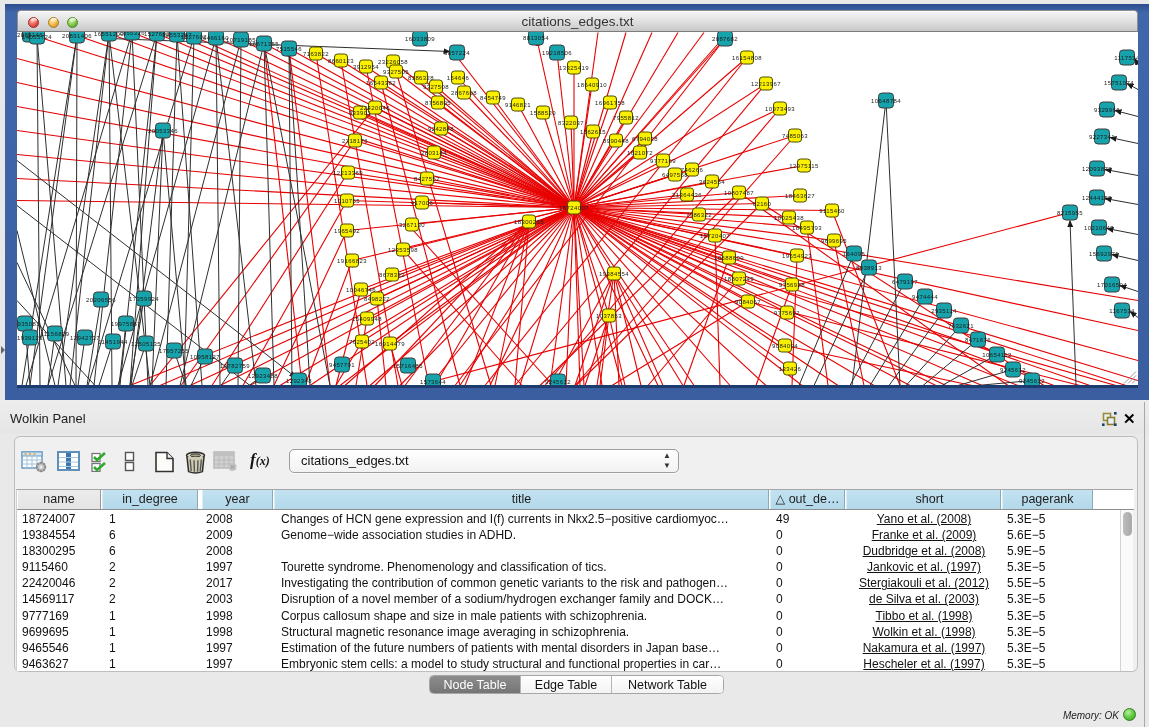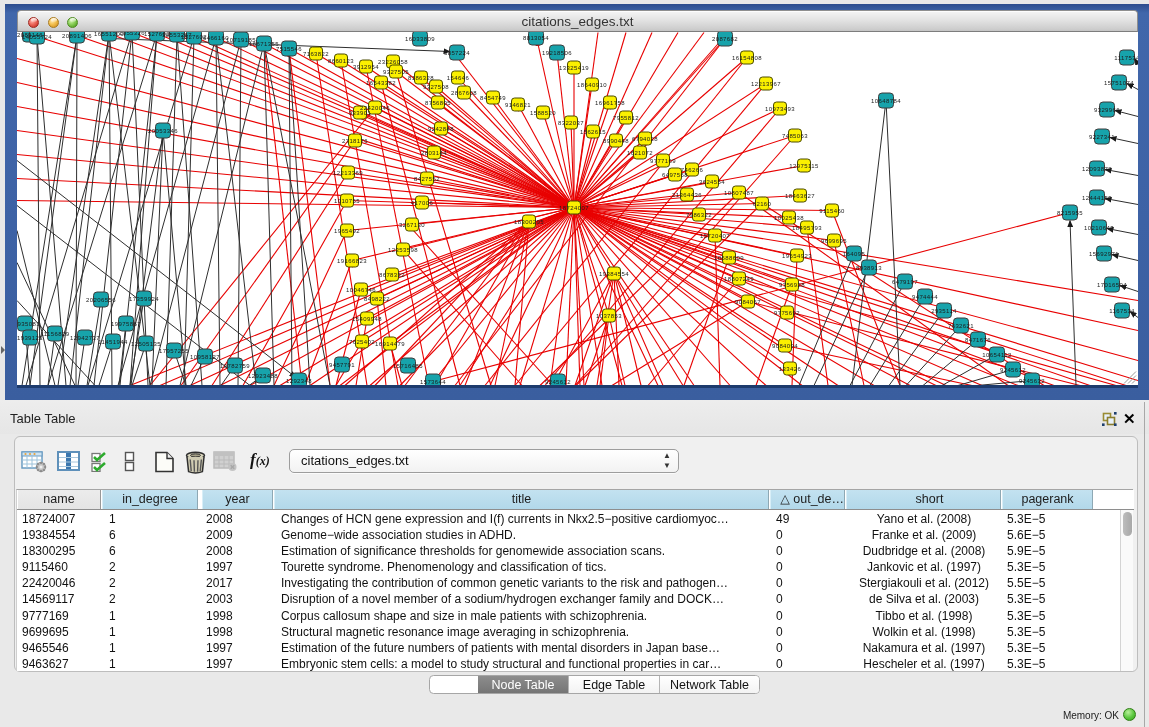--- a/index.html
+++ b/index.html
@@ -38,29 +38,29 @@
 
 .tablewrap { position:absolute; left:1px; top:52px; width:1117px; height:182px; background:#fff; border-top:1px solid #a5a5a5; border-left:1px solid #cfcfcf; }
 .thead { position:absolute; left:0; top:0; height:19.5px; width:1117px; border-bottom:1px solid #8e8e8e; background:#fff; }
 .th { position:absolute; top:0; height:19px; font-size:12.5px; color:#1c1c1c; text-align:center; line-height:19px;
   background:linear-gradient(#c3e2f0,#b2d8ea); border-right:1px solid #8ea8b4; border-left:1px solid #d8eef7; }
 .th.gray { background:linear-gradient(#ececec,#e4e4e4); border-left:1px solid #fff; border-right:1px solid #989898; }
 .tbody { position:absolute; left:0; top:20px; width:1117px; }
 .tr { position:relative; height:16.1px; line-height:13px; font-size:12px; color:#111; white-space:nowrap; }
 .tr div { position:absolute; top:3px; }
 .c0 { left:5px; } .c1 { left:92px; } .c2 { left:189px; } .c3 { left:264px; }
-.c4 { left:759px; } .c5 { left:829px; width:156px; text-align:center; } .c6 { left:990px; }
+.c4 { left:759px; } .c5 { left:829px; width:156px; text-align:center;text-decoration:underline; } .c6 { left:990px; }
 .scrollbar { position:absolute; left:1103px; top:20px; width:13px; height:161px; background:#fafafa; border-left:1px solid #d4d4d4; }
 .thumb { position:absolute; left:1.5px; top:2px; width:9px; height:24px; background:linear-gradient(to right,#bdbdbd,#a8a8a8); border-radius:5px; }
 
 .tabs { position:absolute; left:429px; top:275px; height:19px; display:flex; border:1px solid #a6a6a6; border-radius:4.5px; overflow:hidden; background:#fff; }
 .tab { font-size:12.5px; line-height:18px; text-align:center; color:#111; background:linear-gradient(#ffffff,#f3f3f3); }
-.tab.sel { background:linear-gradient(#8d8d8d,#757575); color:#fff;margin-left:48px; }
+.tab.sel { background:linear-gradient(#8d8d8d,#757575); color:#fff; }
 .tab + .tab { border-left:1px solid #b5b5b5; }
-.status { position:absolute; right:30px; top:310px; font-size:10px; color:#222; }
+.status { position:absolute; right:30px; top:310px; font-size:10px; color:#222;font-style:italic; }
 .memdot { position:absolute; right:13px; top:308px; width:13px; height:13px; border-radius:50%;
   background:radial-gradient(circle at 38% 30%, #b8f09a, #59c63e 55%, #35a51c); border:1px solid #2e7d14; }
 </style></head>
 <body>
 <div class="netframe">
   <div class="macwin">
     <div class="titlebar">citations_edges.txt
       <div class="tl r"></div><div class="tl y"></div><div class="tl g"></div>
     </div>
     <svg class="canvas" width="1121" height="354" viewBox="17 31.5 1121 354">
@@ -608,21 +608,21 @@
 <line x1="1124" y1="383" x2="1136" y2="371" stroke="#9a9a9a" stroke-width="1"></line>
 <line x1="1128" y1="383" x2="1136" y2="375" stroke="#9a9a9a" stroke-width="1"></line>
 <line x1="1132" y1="383" x2="1136" y2="379" stroke="#9a9a9a" stroke-width="1"></line>
 </svg>
   </div>
   <div class="navline"></div>
 </div>
 <div class="lefthandle"></div>
 <div class="tablepanel">
   <div class="tp-head">
-    <div class="lbl">Table Table</div>
+    <div class="lbl">Wolkin Panel</div>
     <svg style="position:absolute;left:1102px;top:12px" width="15" height="14" viewBox="0 0 15 14">
       <rect x="1.5" y="1.5" width="7" height="7" fill="#e8f1fa" stroke="#9a8c33" stroke-width="1.6"></rect>
       <rect x="5.5" y="5.5" width="7" height="7" fill="#e8f1fa" stroke="#8a7d2e" stroke-width="1.6"></rect>
       <rect x="12" y="0" width="2.6" height="2.6" fill="#1d3f6e"></rect>
       <rect x="0" y="11.4" width="2.6" height="2.6" fill="#1d3f6e"></rect>
       <rect x="12" y="11.4" width="2.6" height="2.6" fill="#1d3f6e"></rect>
     </svg>
     <div class="tp-close">✕</div>
   </div>
   <div class="vdivider"></div>
@@ -675,21 +675,21 @@
       </svg>
       <div class="ticon" style="left:235px; top:13px; font-family:'Liberation Serif',serif; font-style:italic; font-weight:bold; font-size:17px; color:#111;">f<span style="font-size:12px;">(x)</span></div>
       <div class="dropdown">citations_edges.txt<div class="arrows">▲<br>▼</div></div>
     </div>
     <div class="tablewrap">
       <div class="thead">
         <div class="th gray" style="left:0px; width:84px;">name</div>
         <div class="th" style="left:85px; width:96px;">in_degree</div>
         <div class="th" style="left:185px; width:71px;">year</div>
         <div class="th" style="left:257px; width:495px;">title</div>
-        <div class="th" style="left:753px; width:75px;text-align:right;">△ out_de…</div>
+        <div class="th" style="left:753px; width:75px;">△ out_de…</div>
         <div class="th" style="left:829px; width:155px;padding-left:12px;">short</div>
         <div class="th" style="left:985px; width:91px;">pagerank</div>
       </div>
       <div class="tbody">
 <div class="tr">
             <div class="c0">18724007</div>
             <div class="c1">1</div>
             <div class="c2">2008</div>
             <div class="c3">Changes of HCN gene expression and I(f) currents in Nkx2.5−positive cardiomyoc…</div>
             <div class="c4">49</div>
@@ -702,21 +702,20 @@
             <div class="c2">2009</div>
             <div class="c3">Genome−wide association studies in ADHD.</div>
             <div class="c4">0</div>
             <div class="c5">Franke et al. (2009)</div>
             <div class="c6">5.6E−5</div>
           </div>
 <div class="tr">
             <div class="c0">18300295</div>
             <div class="c1">6</div>
             <div class="c2">2008</div>
-            <div class="c3">Estimation of significance thresholds for genomewide association scans.</div>
             <div class="c4">0</div>
             <div class="c5">Dudbridge et al. (2008)</div>
             <div class="c6">5.9E−5</div>
           </div>
 <div class="tr">
             <div class="c0">9115460</div>
             <div class="c1">2</div>
             <div class="c2">1997</div>
             <div class="c3">Tourette syndrome. Phenomenology and classification of tics.</div>
             <div class="c4">0</div>
@@ -779,17 +778,17 @@
           </div>
       </div>
       <div class="scrollbar">
           <div class="thumb"></div>
         </div>
     </div>
   </div>
   <div class="tabs">
     <div class="tab sel" style="width:90px;">Node Table</div>
     <div class="tab" style="width:91px;">Edge Table</div>
-    <div class="tab" style="width:100px;">Network Table</div>
+    <div class="tab" style="width:112px;">Network Table</div>
   </div>
   <div class="status">Memory: OK</div>
   <div class="memdot"></div>
 </div>
 
 </body></html>

